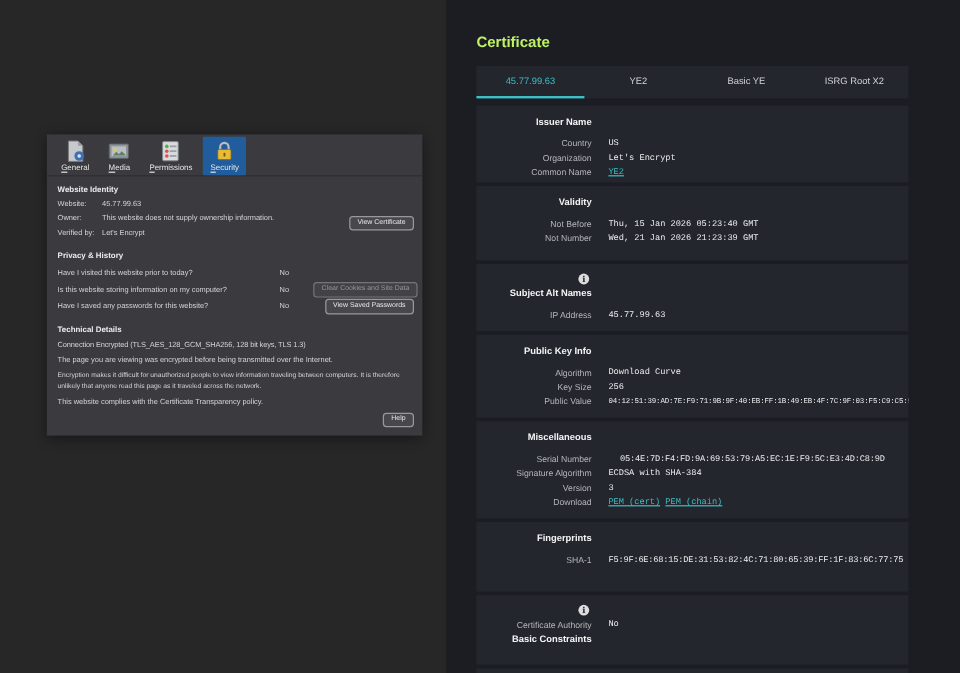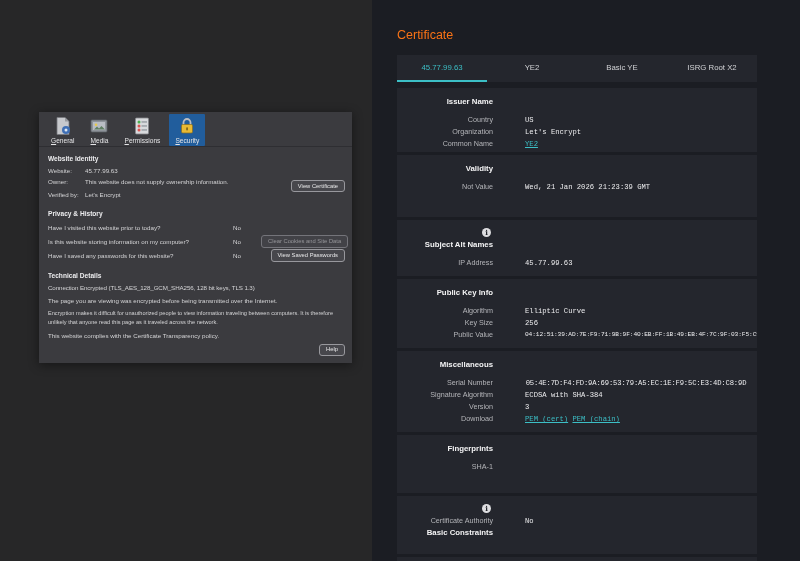--- a/index.html
+++ b/index.html
@@ -41,32 +41,32 @@
   .pi-tech p{margin:0 0 3px;}
   .pi-tech .tls-line{letter-spacing:-0.1px;}
   .pi-tech .wrap2{font-size:5.6px;line-height:9.5px;}
   .pi-help-row{text-align:right;margin-top:3px;}
 
   
   .cert-panel{
     position:absolute;left:372px;top:0;width:428px;height:561px;
     background:#1b1d23;color:#ededef;
   }
-  .cert-title{position:absolute;left:25px;top:28px;font-size:12.5px;font-weight:normal;color:#f97316;}
+  .cert-title{position:absolute;left:25px;top:28px;font-size:12.5px;font-weight:bold;color:#bef264;}
   .cert-tabs{position:absolute;left:25px;top:55px;width:360px;height:27px;background:#24262d;display:flex;}
   .cert-tab{
     flex:1;display:flex;align-items:center;justify-content:center;
     font-size:7.8px;color:#d2d3d6;border-bottom:2px solid transparent;box-sizing:border-box;
     cursor:default;white-space:nowrap;
   }
   .cert-tab.active{color:var(--teal,#3cbfc6);border-bottom-color:var(--teal,#3cbfc6);}
 
   .cert-cards{position:absolute;left:25px;top:88px;width:360px;}
   .card{background:#24262d;margin-bottom:3px;padding:8px 10px 0;box-sizing:border-box;overflow:hidden;}
-  .crow{display:grid;grid-template-columns:86px 1fr;column-gap:32px;line-height:12px;font-size:7.2px;}
+  .crow{display:grid;grid-template-columns:86px 1fr;column-gap:14px;line-height:12px;font-size:7.2px;}
   .clabel{text-align:right;color:#b4b5b9;white-space:nowrap;}
   .cval{color:#ededef;white-space:nowrap;font-family:Liberation Mono, monospace;}
   .card-title{font-weight:bold;font-size:7.8px;color:#f4f4f5;}
   .title-row{margin-bottom:6px;}
   .icon-row{line-height:10px;margin-bottom:1px;}
   .info-icon{
     display:inline-block;width:9px;height:9px;border-radius:50%;
     background:#dddde0;color:#23252b;font-size:7px;line-height:9px;text-align:center;
     font-weight:bold;font-family:"DejaVu Serif",serif;margin-right:2px;
   }
@@ -203,21 +203,25 @@
         <div class="cval"><a class="tlink">YE2</a></div>
       </div>
     </div>
 
     <div class="card h62">
       <div class="crow title-row">
           <div class="clabel card-title">Validity</div>
           <div></div>
         </div>
       <div class="crow">
-        <div class="clabel">Not Value</div>
+        <div class="clabel">Not Before</div>
+        <div class="cval">Thu, 15 Jan 2026 05:23:40 GMT</div>
+      </div>
+      <div class="crow">
+        <div class="clabel">Not Number</div>
         <div class="cval">Wed, 21 Jan 2026 21:23:39 GMT</div>
       </div>
     </div>
 
     <div class="card h56">
       <div class="crow icon-row">
           <div class="clabel"><span class="info-icon">i</span></div>
           <div></div>
         </div>
       <div class="crow title-row">
@@ -230,21 +234,21 @@
       </div>
     </div>
 
     <div class="card h69">
       <div class="crow title-row">
           <div class="clabel card-title">Public Key Info</div>
           <div></div>
         </div>
       <div class="crow">
         <div class="clabel">Algorithm</div>
-        <div class="cval">Elliptic Curve</div>
+        <div class="cval">Download Curve</div>
       </div>
       <div class="crow">
         <div class="clabel">Key Size</div>
         <div class="cval">256</div>
       </div>
       <div class="crow">
         <div class="clabel">Public Value</div>
         <div class="cval hex-long">04:12:51:39:AD:7E:F9:71:9B:9F:40:EB:FF:1B:49:EB:4F:7C:9F:03:F5:C9:C5:9B…</div>
       </div>
     </div>
@@ -275,20 +279,21 @@
       </div>
     </div>
 
     <div class="card h58">
       <div class="crow title-row">
           <div class="clabel card-title">Fingerprints</div>
           <div></div>
         </div>
       <div class="crow">
         <div class="clabel">SHA-1</div>
+        <div class="cval hex">F5:9F:6E:68:15:DE:31:53:82:4C:71:80:65:39:FF:1F:83:6C:77:75</div>
       </div>
     </div>
 
     <div class="card h58">
       <div class="crow icon-row">
           <div class="clabel"><span class="info-icon">i</span></div>
           <div></div>
         </div>
       <div class="crow">
         <div class="clabel">Certificate Authority</div>

